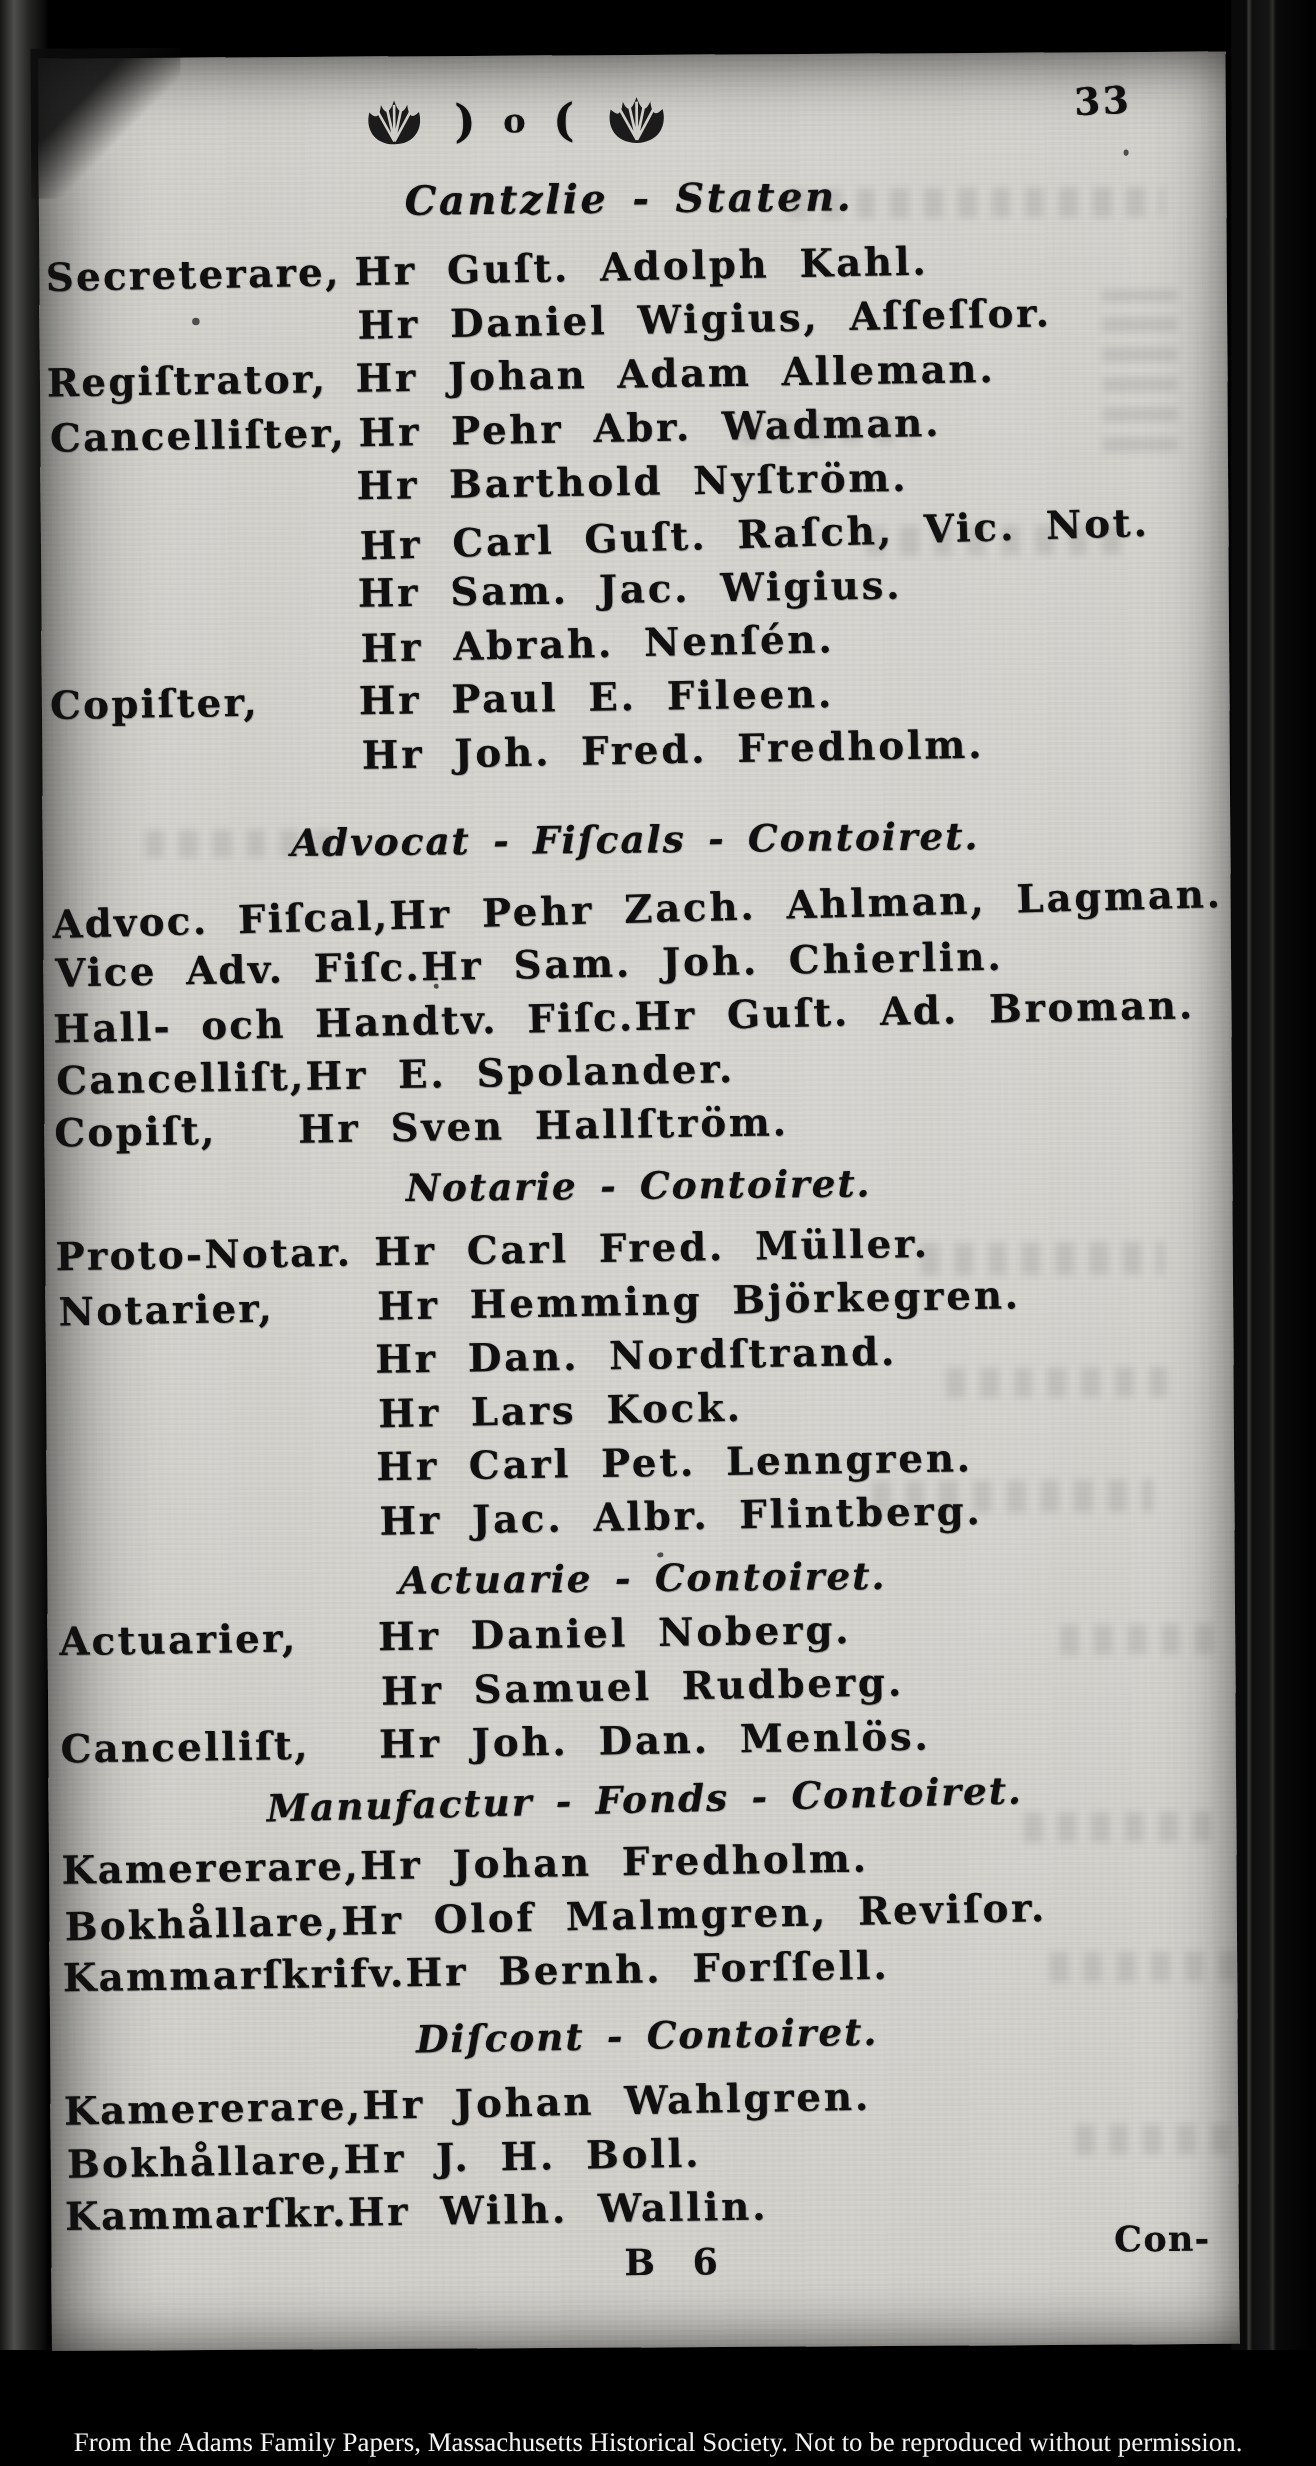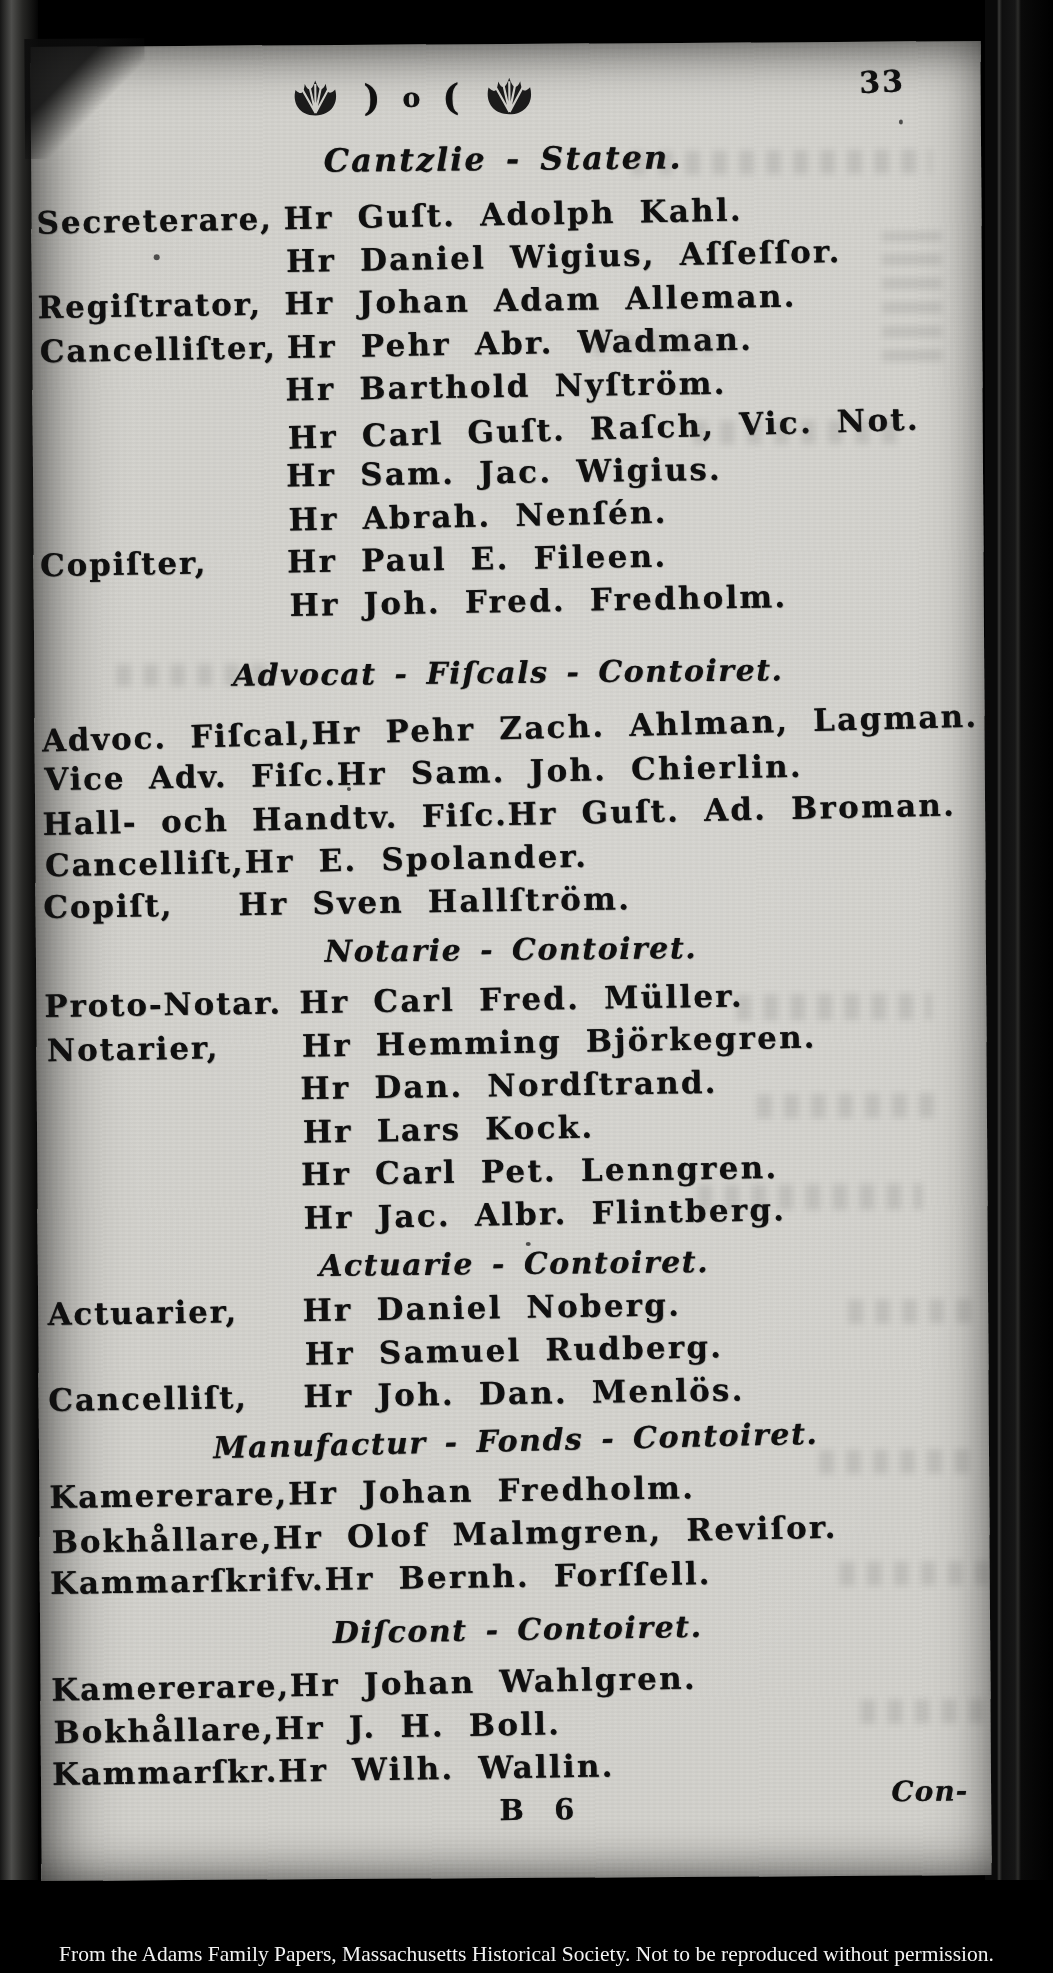--- a/index.html
+++ b/index.html
@@ -69,21 +69,21 @@
   .sec-0 .row:nth-of-type(6){transform:rotate(-1.15deg) translateY(2px);}
   .sec-0 .row:nth-of-type(8){transform:rotate(-0.6deg);}
   .sec-1 .row:nth-of-type(1){transform:rotate(-0.95deg);}
   .sec-1 .row:nth-of-type(3){transform:rotate(-0.65deg);}
   .sec-4 .row:nth-of-type(2){transform:rotate(-0.55deg);}
   .sec-5 .row:nth-of-type(1){transform:rotate(-0.5deg);}
   
   .bottom-line{position:relative;height:42px;line-height:42px;}
   .sig{position:absolute;left:455px;font-size:29px;font-weight:bold;letter-spacing:10px;
         text-shadow:0 0 1px rgba(16,16,16,.6);}
-  .catch{position:absolute;right:26px;top:-14px;font-size:28px;font-weight:bold;font-style:italic;
+  .catch{position:absolute;right:26px;top:-14px;font-size:28px;font-weight:bold;
         letter-spacing:1px;text-shadow:0 0 1px rgba(16,16,16,.6);}
   
   .ghost{position:absolute;filter:blur(3px);opacity:.13;
         background:repeating-linear-gradient(90deg, rgba(50,50,50,.85) 0 15px, rgba(50,50,50,0) 15px 27px);}
   .ghost.v{background:repeating-linear-gradient(0deg, rgba(50,50,50,.8) 0 12px, rgba(50,50,50,0) 12px 24px);}
   .speck{position:absolute;background:#15151:5;background:#151515;border-radius:50%;opacity:.7;}
   
   .footer{position:absolute;left:0;bottom:6px;width:100%;text-align:center;color:#f2f2f2;
         font-family:"Liberation Serif", serif;font-size:21.5px;letter-spacing:0;margin-top:44px;}
 </style>

